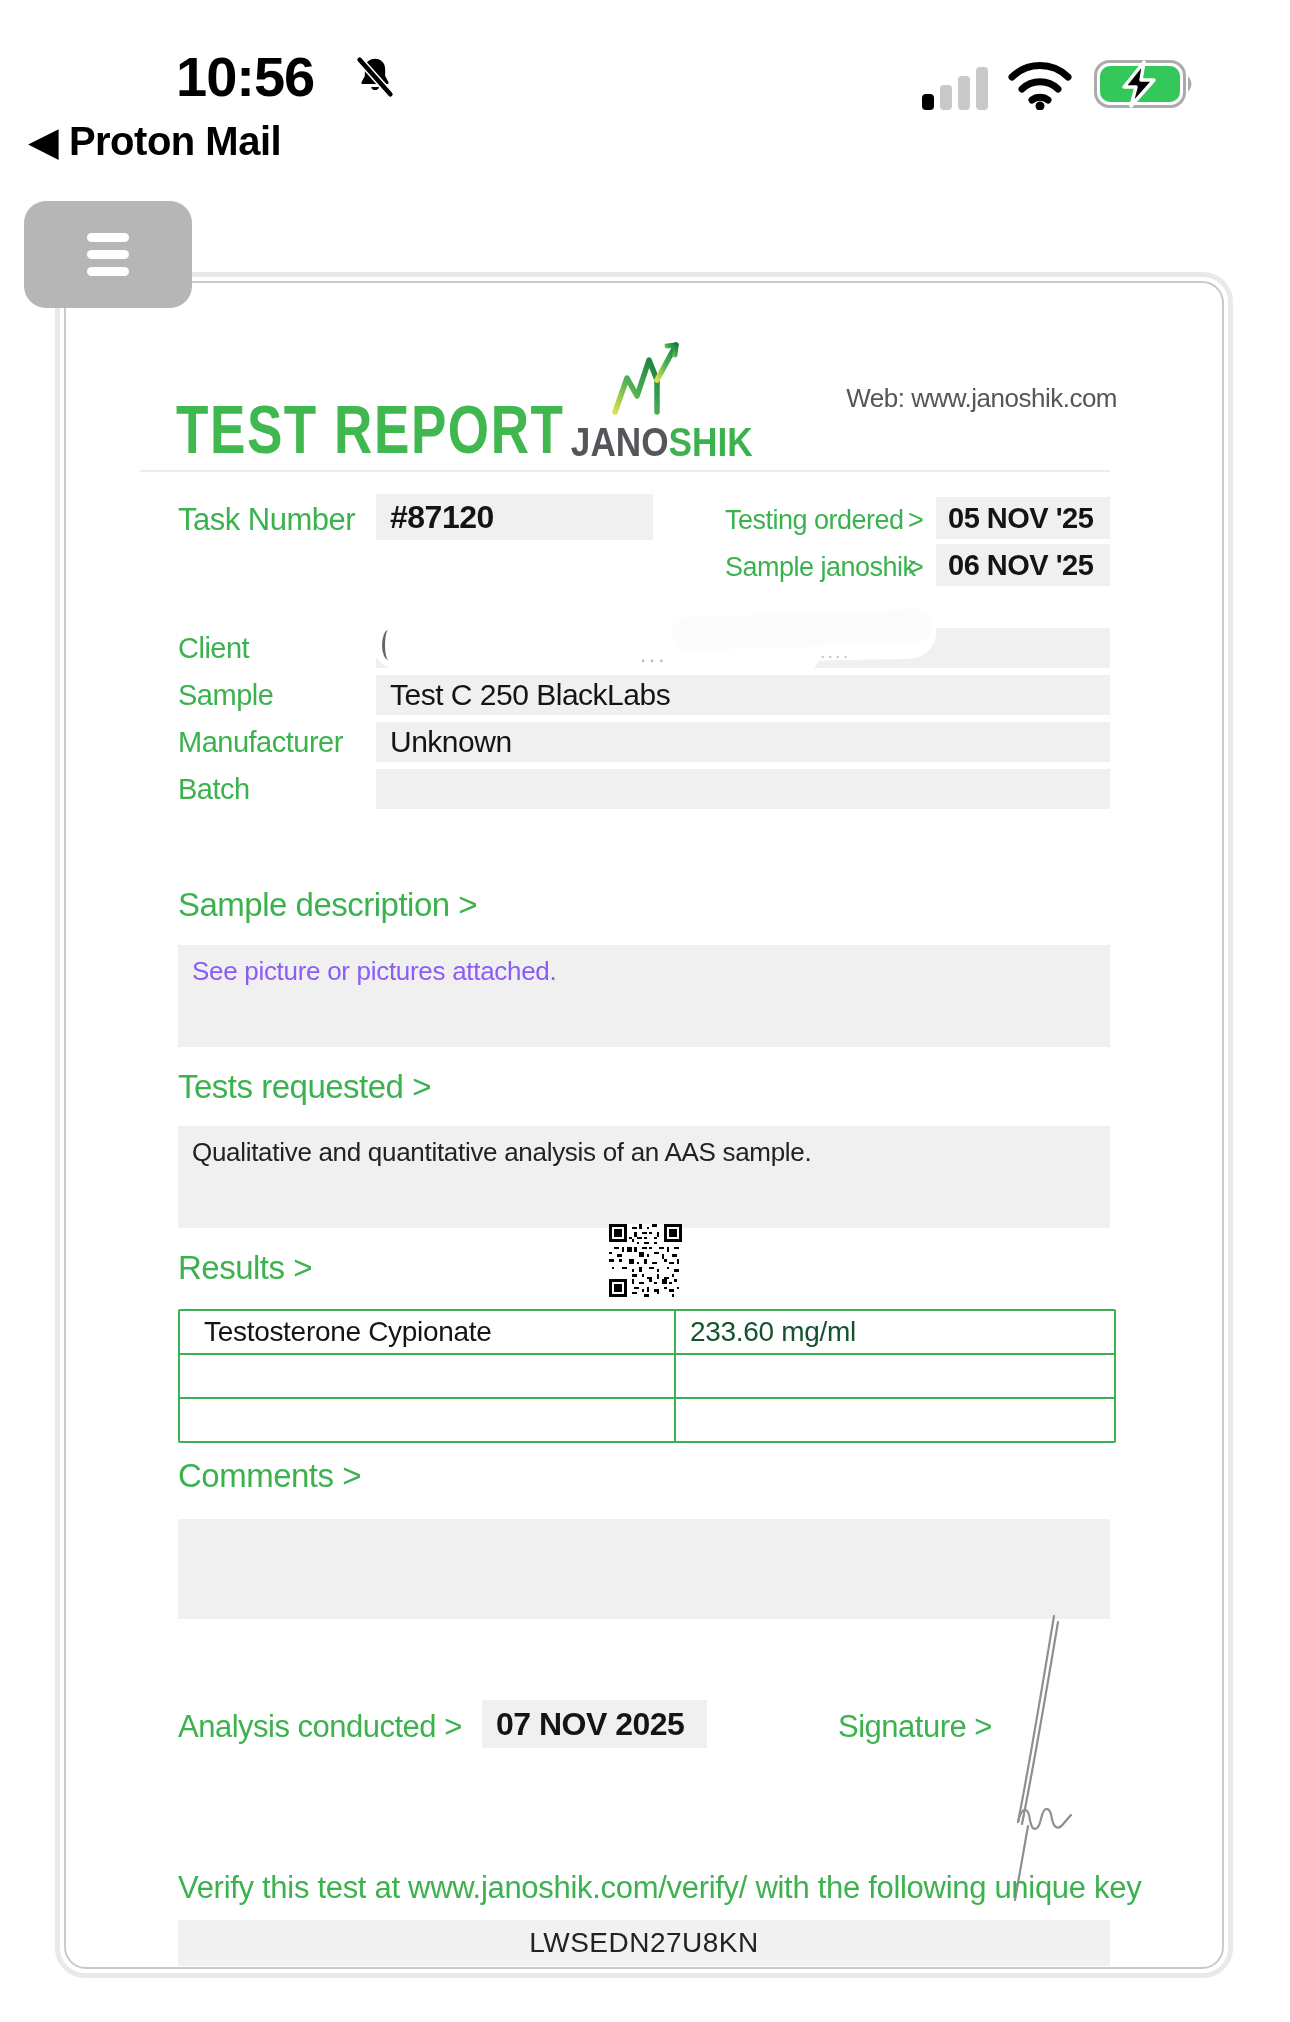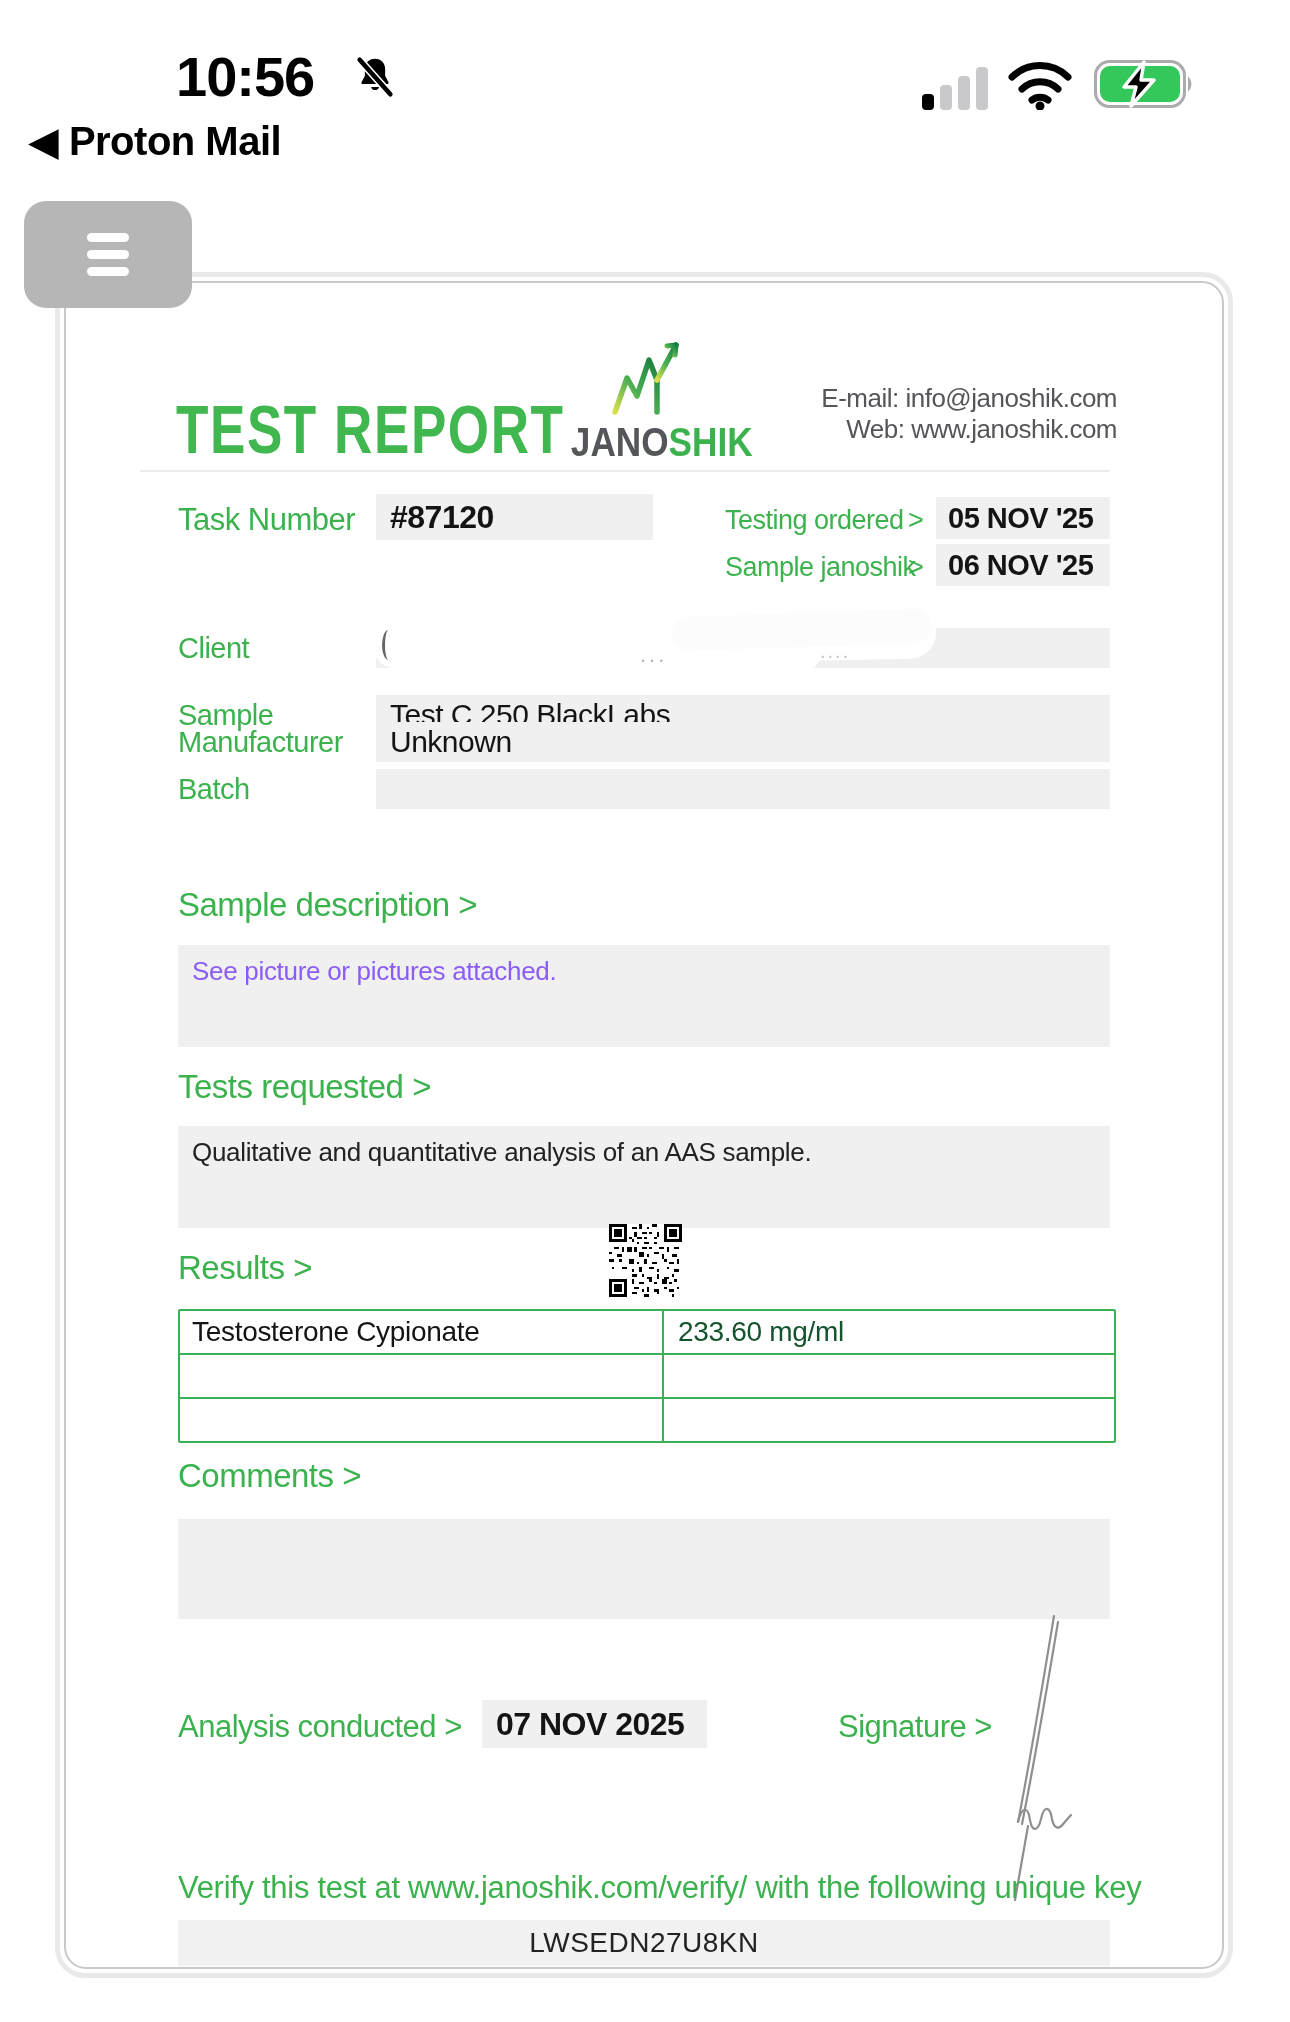--- a/index.html
+++ b/index.html
@@ -44,21 +44,21 @@
   .d1-label{left:725px;top:505px;} .d1-arrow{left:908px;top:505px;font-size:27px;}
   .d1-box{left:936px;top:497px;width:174px;height:42px;}
   .d1-val{left:948px;top:497px;line-height:42px;font-weight:600;font-size:29px;}
   .d2-label{left:725px;top:552px;} .d2-arrow{left:908px;top:552px;font-size:27px;}
   .d2-box{left:936px;top:544px;width:174px;height:42px;}
   .d2-val{left:948px;top:544px;line-height:42px;font-weight:600;font-size:29px;}
 
   .frow-label{left:178px;font-size:29px;line-height:40px;}
   .frow-bar{left:376px;width:734px;height:40px;}
   .frow-val{left:390px;font-size:30px;line-height:40px;font-weight:500;}
-  .y-client{top:628px;} .y-sample{top:675px;margin-top:20px;} .y-manu{top:722px;text-align:right;} .y-batch{top:769px;}
+  .y-client{top:628px;} .y-sample{top:675px;} .y-manu{top:722px;text-align:right;} .y-batch{top:769px;}
 
   
   .redact{left:372px;top:610px;width:564px;height:54px;background:#fff;border-radius:26px;transform:rotate(-1.2deg);}
   .redact::before{content:"";position:absolute;left:30px;top:14px;width:420px;height:46px;background:#fff;border-radius:24px;transform:rotate(1.8deg);}
   .redact::after{content:"";position:absolute;left:300px;top:6px;width:260px;height:34px;background:#fcfcfc;border-radius:18px;transform:rotate(-0.8deg);}
   .redact-paren{left:382px;top:630px;width:10px;height:30px;border-left:3px solid #666;border-radius:60% 0 0 60%;}
   .redact-dots{left:640px;top:642px;font-size:22px;color:#b5b5b5;letter-spacing:3px;}
   .redact-dots2{left:820px;top:640px;font-size:20px;color:#c4c4c4;letter-spacing:2px;}
 
   .sec-label{font-size:33px;color:#3cb24e;letter-spacing:-0.5px;}
@@ -67,21 +67,21 @@
   .desc-text{left:192px;top:956px;font-size:26px;color:#8b5cf6;letter-spacing:-0.3px;}
   .tests-label{left:178px;top:1068px;}
   .tests-box{left:178px;top:1126px;width:932px;height:102px;}
   .tests-text{left:192px;top:1137px;font-size:26px;color:#222;letter-spacing:-0.3px;}
   .results-label{left:178px;top:1249px;}
   .qr{left:609px;top:1224px;}
 
   .rtable{left:178px;top:1309px;width:934px;border:2px solid #3bb054;border-radius:2px;}
   .rtable .trow{display:flex;height:42px;border-bottom:2px solid #3bb054;}
   .rtable .trow:last-child{border-bottom:none;}
-  .rtable .c1{width:470px;border-right:2px solid #3bb054;padding-left:12px;line-height:42px;font-size:28px;color:#141414;letter-spacing:-0.3px;}
+  .rtable .c1{width:470px;border-right:2px solid #3bb054;padding-left:24px;line-height:42px;font-size:28px;color:#141414;letter-spacing:-0.3px;}
   .rtable .c2{flex:1;padding-left:14px;line-height:42px;font-size:28px;color:#14532d;letter-spacing:-0.3px;}
 
   .comments-label{left:178px;top:1457px;}
   .comments-box{left:178px;top:1519px;width:932px;height:100px;}
 
   .analysis-label{left:178px;top:1709px;}
   .analysis-box{left:482px;top:1700px;width:225px;height:48px;}
   .analysis-val{left:496px;top:1700px;line-height:48px;font-weight:600;font-size:32px;}
   .sign-label{left:838px;top:1709px;}
   .signature{left:958px;top:1610px;}
@@ -158,21 +158,20 @@
     <polyline points="47,42 66,7" fill="none" stroke="url(#lg)" stroke-width="5.5" stroke-linecap="round"></polyline>
     <polyline points="57,8 66,7 65,17" fill="none" stroke="url(#lg)" stroke-width="5" stroke-linecap="round" stroke-linejoin="round"></polyline>
   </svg>
 </div>
 
 <div class="abs logo-text">
   <span class="p1">JANO</span><span class="p2">SHIK</span>
 </div>
 
 <div class="abs contact">
-  <div>E-mail: info@janoshik.com</div>
   <div>Web: www.janoshik.com</div>
 </div>
 
 <div class="abs hdr-divider"></div>
 
 <div class="abs lbl task-label">Task Number</div>
 <div class="abs graybox task-box"></div>
 <div class="abs val task-val">#87120</div>
 
 <div class="abs lbl dlabel d1-label">Testing ordered</div>

